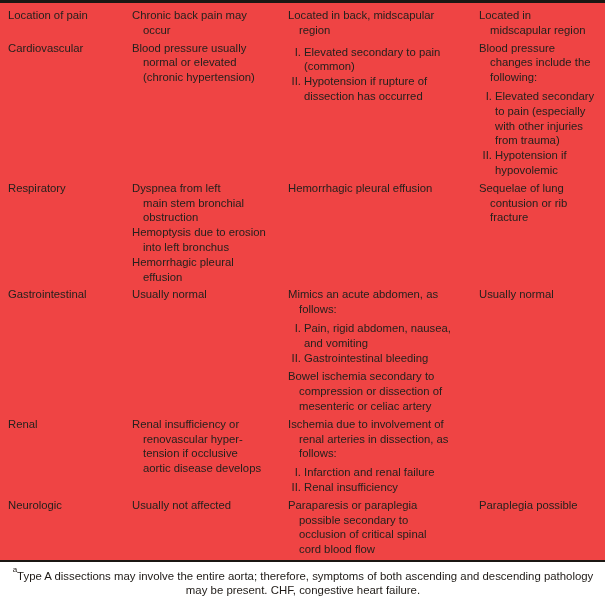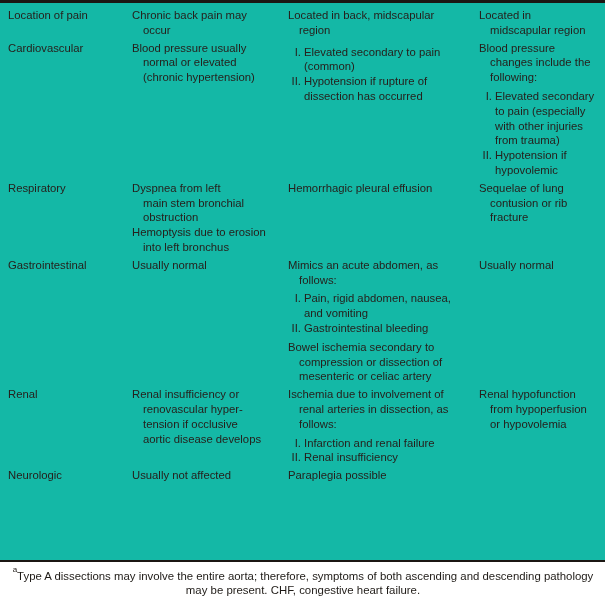--- a/index.html
+++ b/index.html
@@ -5,21 +5,21 @@
   * { box-sizing: border-box; margin: 0; padding: 0; }
   html, body { width: 605px; background: #ffffff; }
   body {
     font-family: "Liberation Sans", sans-serif;
     color: #26211d;
     width: 605px;
     height: 596px;
     overflow: hidden;
   }
   .table {
-    background: #14b8a6;
+    background: #ef4444;
     border-top: 3px solid #1b1713;
     border-bottom: 2px solid #1b1713;
     height: 562px;
     padding: 5px 0 0 8px;
     overflow: hidden;
   }
   .row { display: flex; margin-bottom: 3px; }
   .c { padding-right: 8px; }
   .c1 { width: 124px; }
   .c2 { width: 156px; }
@@ -122,20 +122,22 @@
   <div class="row">
     <div class="c c1">
       <div class="label">Respiratory</div>
     </div>
     <div class="c c2">
       <div class="para">Dyspnea from left
 main stem bronchial
 obstruction</div>
       <div class="para">Hemoptysis due to erosion
 into left bronchus</div>
+      <div class="para">Hemorrhagic pleural
+effusion</div>
     </div>
     <div class="c c3">
       <div class="para">Hemorrhagic pleural effusion</div>
     </div>
     <div class="c c4">
       <div class="para">Sequelae of lung
 contusion or rib
 fracture</div>
     </div>
   </div>
@@ -184,34 +186,35 @@
 follows:</div>
       <div class="item gap">
         <span class="num">I.</span>
         <span class="txt">Infarction and renal failure</span>
       </div>
       <div class="item">
         <span class="num">II.</span>
         <span class="txt">Renal insufficiency</span>
       </div>
     </div>
-    <div class="c c4">
-      <div class="para">Renal hypofunction
-from hypoperfusion
-or hypovolemia</div>
-    </div>
   </div>
 
   <div class="row">
     <div class="c c1">
       <div class="label">Neurologic</div>
     </div>
     <div class="c c2">
       <div class="para">Usually not affected</div>
     </div>
+    <div class="c c3">
+      <div class="para">Paraparesis or paraplegia
+possible secondary to
+occlusion of critical spinal
+cord blood flow</div>
+    </div>
     <div class="c c4">
       <div class="para">Paraplegia possible</div>
     </div>
   </div>
 
 </div>
 
 <div class="footnote"><sup>a</sup><span>Type A dissections may involve the entire aorta; therefore, symptoms of both ascending and descending pathology may be present. CHF, congestive heart failure.</span></div>
 
 </body></html>

